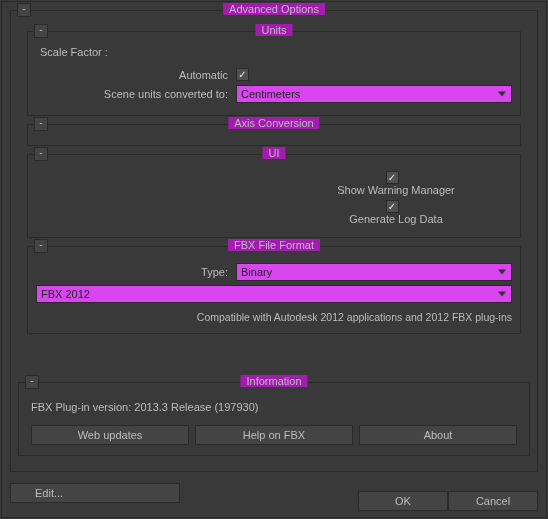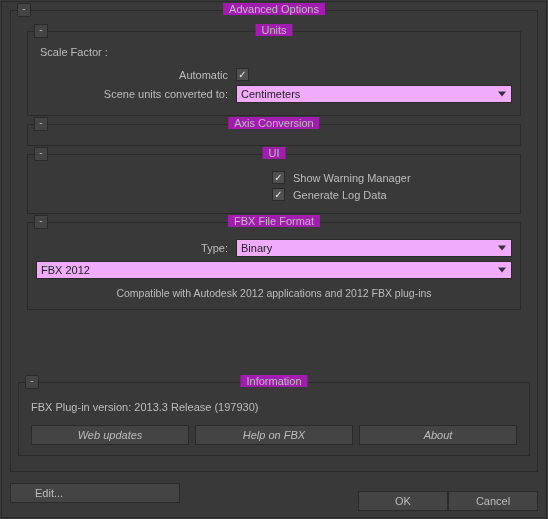--- a/index.html
+++ b/index.html
@@ -78,21 +78,21 @@
   }
   .checkbox.checked::after {
     content: "✓";
     font-size: 10px;
     color: #e8e8e8;
     line-height: 1;
   }
   .select {
     flex: 1;
     height: 18px;
-    background: #f0abfc;
+    background: #d946ef;
     border: 1px solid #2a2a2a;
     color: #222;
     padding: 1px 4px;
     font-size: 11px;
     position: relative;
     display: flex;
     align-items: center;
     cursor: pointer;
   }
   .select::after {
@@ -103,39 +103,39 @@
     transform: translateY(-50%);
     border-left: 4px solid transparent;
     border-right: 4px solid transparent;
     border-top: 5px solid #333;
   }
   .check-row {
     display: flex;
     align-items: center;
     margin: 4px 0;
     padding-left: 236px;
+    flex-direction: column;
   }
   .check-row .check-label {
     margin-left: 8px;
   }
   .compat-note {
-    text-align: center;
+    text-align: right;
     font-size: 10.5px;
     color: #bdbdbd;
     padding: 4px 0 2px 0;
   }
   .info-text {
     padding: 6px 4px 10px 4px;
     color: #bdbdbd;
   }
   .btn-row {
     display: flex;
     gap: 6px;
     padding: 2px 4px;
-    font-style: italic;
   }
   .btn {
     flex: 1;
     height: 20px;
     background: #444;
     border: 1px solid #2a2a2a;
     color: #bdbdbd;
     font-size: 11px;
     cursor: pointer;
     display: flex;

